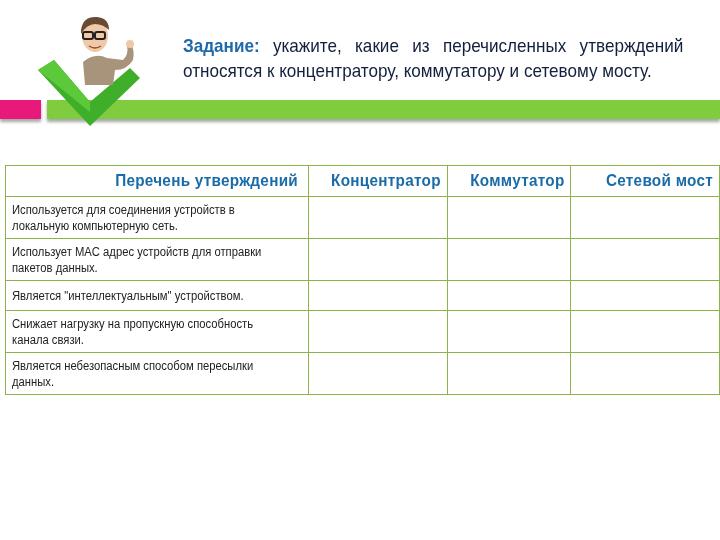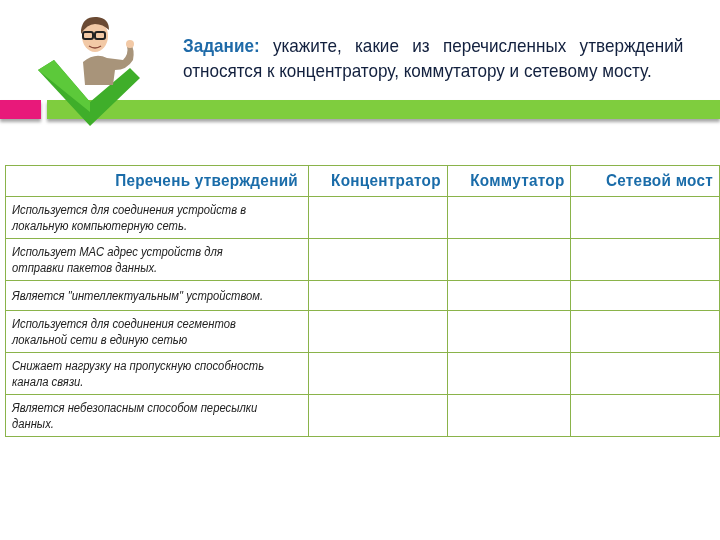--- a/index.html
+++ b/index.html
@@ -10,21 +10,21 @@
   .green-bar { position:absolute; left:47px; top:100px; width:673px; height:19px; background:#7fcd3e;
                box-shadow:0 3px 3px rgba(0,0,0,0.35); }
   .checkmark { position:absolute; left:34px; top:40px; width:110px; height:90px; }
   .avatar { position:absolute; left:65px; top:10px; width:80px; height:75px; }
   .task { position:absolute; left:183px; top:33px; width:500px; font-size:19px; line-height:25px;
           color:#12203e; text-align:justify; text-align-last:left; transform:scaleX(0.9); transform-origin:left top; width:556px; }
   .task .lead { color:#1e6aa8; font-weight:bold; }
   table { position:absolute; left:5px; top:165px; border-collapse:collapse; table-layout:fixed; }
   td, th { border:1.5px solid #8ab34a; padding:0; vertical-align:middle; }
   th { height:30px; color:#1a6ca9; font-weight:bold; font-size:17px; text-align:right; letter-spacing:0.3px; }
-  td.stmt { font-size:12.5px; color:#222; line-height:16px; padding:2px 6px; height:37px;font-style:italic; }
+  td.stmt { font-size:12.5px; color:#222; line-height:16px; padding:2px 6px; height:37px; }
   td.stmt.single { height:25px; }
   .hdr-inner { display:inline-block; transform:scaleX(0.9); white-space:nowrap; }
   .stmt-inner { display:block; transform:scaleX(0.9); transform-origin:left center; width:290px; }
 </style>
 </head>
 <body>
 
 <div class="pink-bar"></div>
 <div class="green-bar"></div>
 
@@ -82,28 +82,20 @@
     <tr>
       <td class="stmt single">
           <span class="stmt-inner">Является "интеллектуальным" устройством.</span>
         </td>
       <td></td>
       <td></td>
       <td></td>
     </tr>
     <tr>
       <td class="stmt">
-          <span class="stmt-inner">Используется для соединения сегментов локальной сети в единую сетью</span>
-        </td>
-      <td></td>
-      <td></td>
-      <td></td>
-    </tr>
-    <tr>
-      <td class="stmt">
           <span class="stmt-inner">Снижает нагрузку на пропускную способность канала связи.</span>
         </td>
       <td></td>
       <td></td>
       <td></td>
     </tr>
     <tr>
       <td class="stmt">
           <span class="stmt-inner">Является небезопасным способом пересылки данных.</span>
         </td>

